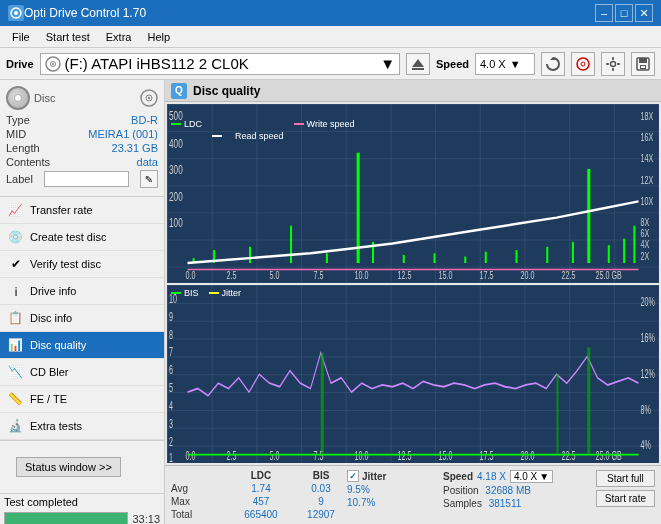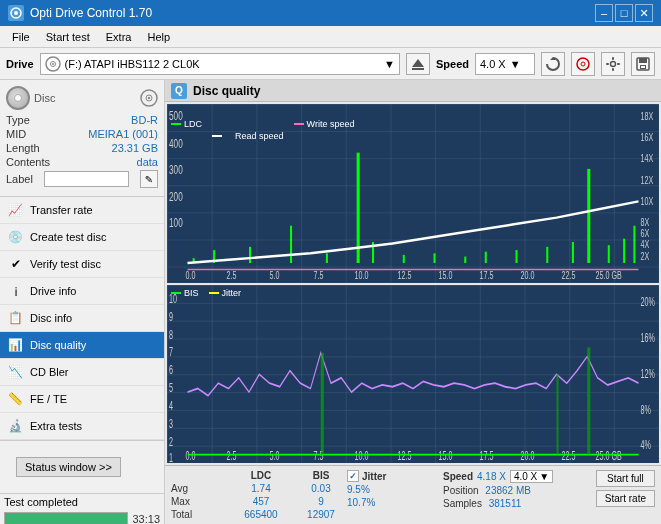--- a/index.html
+++ b/index.html
@@ -8,21 +8,21 @@
     
     .title-bar {
       background: #1a6ebc;
       color: white;
       display: flex;
       align-items: center;
       justify-content: space-between;
       padding: 4px 8px;
       height: 26px;
     }
-    .title-bar-left { display: flex; align-items: center; gap: 6px; font-size: 12px; font-weight: 500; }
+    .title-bar-left { display: flex; align-items: center; font-size: 12px; font-weight: 500; }
     .title-bar-icon { width: 16px; height: 16px; background: #4a9ede; border-radius: 2px; display: flex; align-items: center; justify-content: center; }
     .title-bar-controls { display: flex; gap: 2px; }
     .title-btn { width: 18px; height: 18px; background: transparent; border: 1px solid rgba(255,255,255,0.5); color: white; font-size: 11px; cursor: pointer; display: flex; align-items: center; justify-content: center; }
 
     
     .menu-bar {
       background: #f0f0f0;
       border-bottom: 1px solid #ccc;
       display: flex;
       padding: 2px 4px;
@@ -168,21 +168,21 @@
 
 <div class="menu-bar">
   <span class="menu-item">File</span>
   <span class="menu-item">Start test</span>
   <span class="menu-item">Extra</span>
   <span class="menu-item">Help</span>
 </div>
 
 <div class="drive-bar">
   <span class="drive-label">Drive</span>
-  <div style="display:flex;align-items:center;border:1px solid #aaa;background:white;height:22px;padding:0 4px;flex:1;font-size:11px;gap:4px;">
+  <div style="display:flex;align-items:center;border:1px solid #aaa;background:white;height:22px;padding:0 4px;flex:1;font-size:15px;gap:4px;">
     <svg width="16" height="16" viewBox="0 0 16 16">
         <circle cx="8" cy="8" r="7" fill="none" stroke="#888" stroke-width="1.5"></circle>
         <circle cx="8" cy="8" r="2.5" fill="none" stroke="#888" stroke-width="1"></circle>
         <circle cx="8" cy="8" r="1" fill="#888"></circle>
       </svg>
     <span>(F:) ATAPI iHBS112  2 CL0K</span>
     <span style="margin-left:auto;">▼</span>
   </div>
   <div style="width:24px;height:22px;border:1px solid #aaa;background:#f5f5f5;display:flex;align-items:center;justify-content:center;cursor:pointer;">
     <svg width="14" height="14" viewBox="0 0 14 14">
@@ -524,21 +524,21 @@
         <div style="display:flex;align-items:center;gap:4px;">
           <span style="font-weight:bold;color:#333;">Speed</span>
           <span style="color:#1a6ebc;">4.18 X</span>
           <div style="border:1px solid #aaa;background:white;padding:0 3px;font-size:10px;display:inline-flex;align-items:center;gap:2px;cursor:pointer;">
             <span>4.0 X</span>
             <span>▼</span>
           </div>
         </div>
         <div>
           <span style="color:#333;">Position</span>
-          <span style="color:#1a6ebc;margin-left:4px;">23862 MB</span>
+          <span style="color:#1a6ebc;margin-left:4px;">32688 MB</span>
         </div>
         <div>
           <span style="color:#333;">Samples</span>
           <span style="color:#1a6ebc;margin-left:4px;">381511</span>
         </div>
       </div>
 
       <div style="display:flex;flex-direction:column;gap:3px;margin-left:auto;">
         <button class="start-btn">Start full</button>
         <button class="start-btn">Start rate</button>

